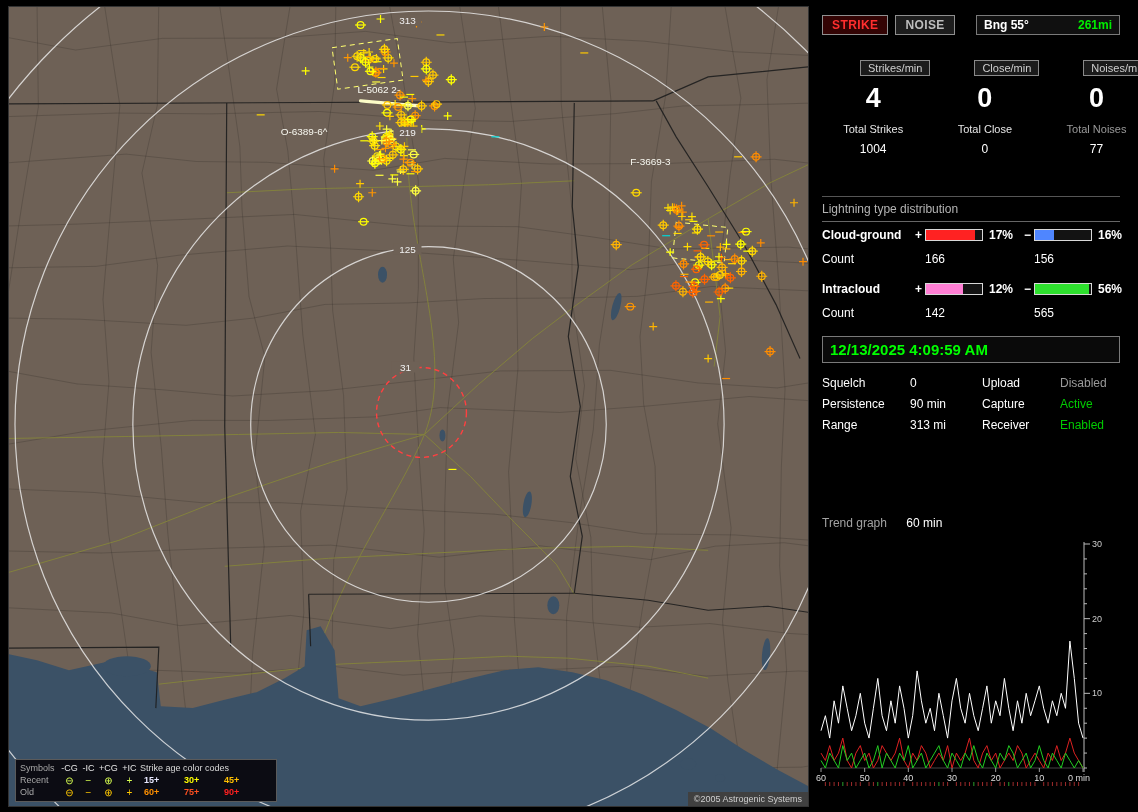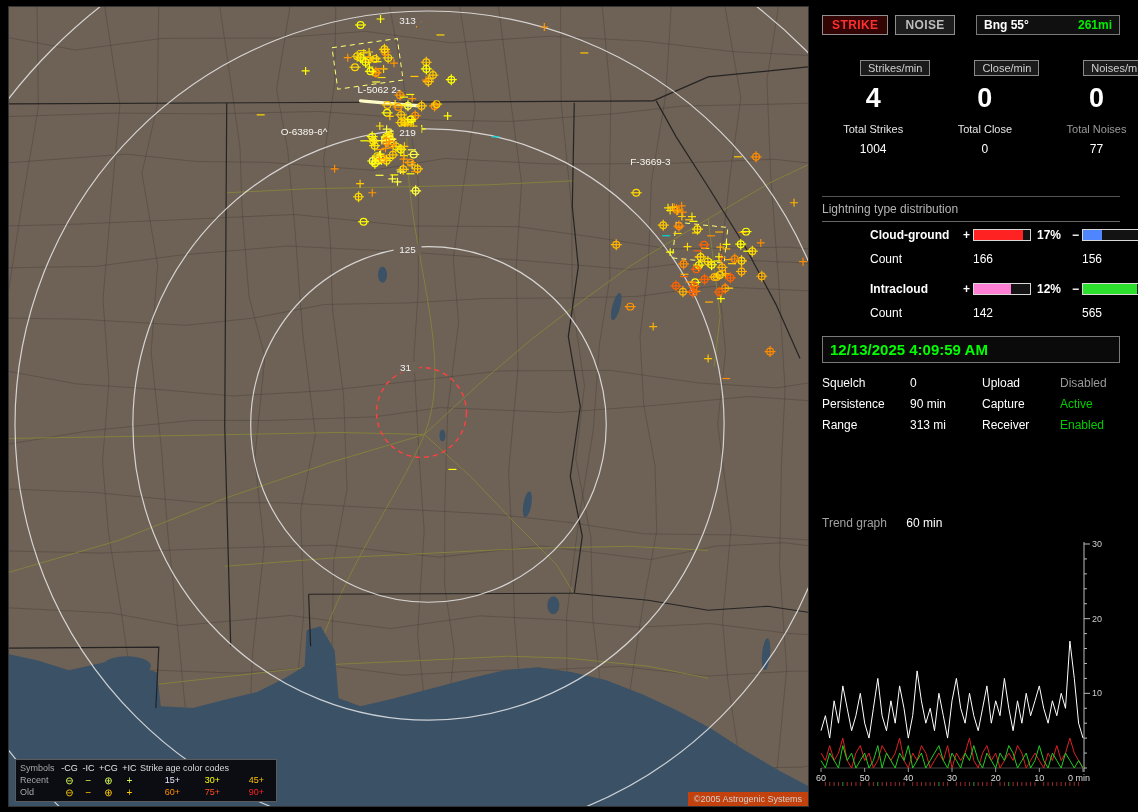--- a/index.html
+++ b/index.html
@@ -12,23 +12,23 @@
   .map-wrap svg{display:block;}
 
   .legend{position:absolute;left:6px;top:752px;width:252px;background:#0c0c13;
           border:1px solid #5a5a5a;padding:3px 4px;font-size:9px;line-height:11px;
           display:grid;grid-template-columns:40px 19px 19px 21px 21px 40px 40px 44px;
           row-gap:1px;align-items:center;}
   .lg-dim{color:#a8a8a8;}
   .lg-hdr{color:#e4e4e4;text-align:center;}
   .lg-age-title{grid-column:6/9;color:#d8d8d8;font-size:9px;white-space:nowrap;}
   .lg-sym{text-align:center;font-size:10px;}
-  .lg-age{text-align:right;padding-left:4px;font-weight:normal;}
-
-  .copyright{position:absolute;right:0;bottom:0;background:#c2410c;color:#cfcfcf;
+  .lg-age{text-align:left;padding-left:4px;font-weight:bold;}
+
+  .copyright{position:absolute;right:0;bottom:0;background:#404040;color:#cfcfcf;
              font-size:9px;padding:2px 6px;}
 
   
   .panel{position:absolute;left:816px;top:0;width:314px;height:812px;font-size:12px;}
   .top-row{position:absolute;top:14px;left:6px;right:10px;height:22px;display:flex;align-items:center;gap:7px;}
   .btn{font-family:"Liberation Sans",sans-serif;font-weight:bold;font-size:12px;
        padding:2px 9px;border:1px solid #8f8f8f;background:#1d1d1d;color:#bdbdbd;
        letter-spacing:.4px;cursor:pointer;}
   .btn.strike{background:#330404;color:#ff2e2e;}
   .bng{margin-left:auto;width:128px;border:1px solid #7a7a7a;background:#101010;
@@ -42,21 +42,21 @@
   .rate-val{font-size:27px;font-weight:bold;margin-top:7px;height:34px;}
   .total-lbl{font-size:11px;color:#e6e6e6;margin-top:6px;}
   .total-lbl.dim{color:#9a9a9a;}
   .total-val{font-size:12px;margin-top:7px;}
 
   .dist-title{position:absolute;top:196px;left:6px;right:10px;color:#b4b4b4;font-size:12px;
               border-top:1px solid #555;border-bottom:1px solid #666;padding:5px 0 5px 0;}
   .dist{position:absolute;top:226px;left:6px;right:10px;}
   .dist-block{margin-bottom:13px;}
   .dist-row{display:grid;grid-template-columns:90px 13px 58px 38px 13px 58px 38px;
-            align-items:center;height:17px;margin-bottom:7px;margin-left:48px;}
+            align-items:center;height:17px;margin-bottom:7px;}
   .d-label{font-weight:bold;}
   .d-sign{text-align:center;font-weight:bold;}
   .d-bar{height:10px;border:1px solid #d8d8d8;background:#131313;position:relative;}
   .d-bar i{position:absolute;left:0;top:0;bottom:0;}
   .d-pct{font-weight:bold;padding-left:6px;}
   .c1{grid-column:3;}
   .c2{grid-column:6;}
 
   .dt-box{position:absolute;top:336px;left:6px;right:10px;border:1px solid #7a7a7a;
           background:#0a0a0a;font-size:15px;font-weight:bold;padding:4px 7px;}

